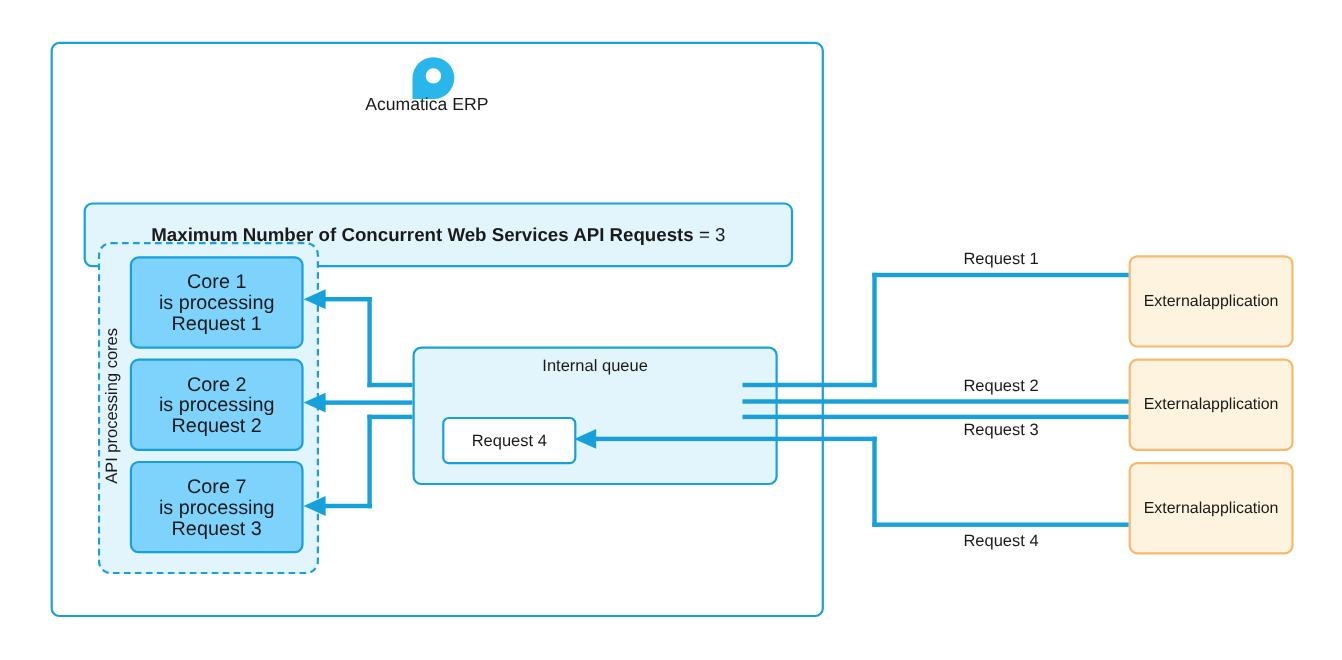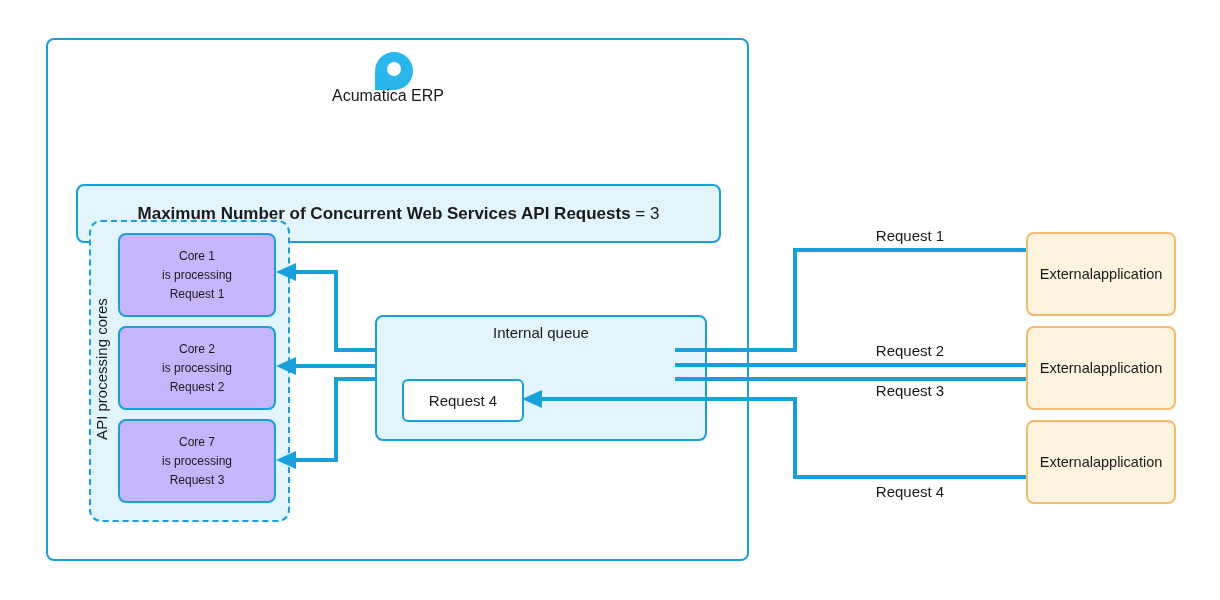--- a/index.html
+++ b/index.html
@@ -8,24 +8,24 @@
 
   
   .erp-box { position:absolute; left:46px; top:38px; width:699px; height:519px;
              border:2px solid var(--line); border-radius:8px; background:#fff; }
   .banner  { position:absolute; left:76px; top:140px; width:641px; height:55px;
              border:2px solid var(--line); border-radius:8px; background:var(--light-fill);
              display:flex; align-items:center; justify-content:center; font-size:17px;margin-top:44px; }
   .banner b { font-weight:700; }
   .cores-panel { position:absolute; left:89px; top:220px; width:197px; height:298px;
              border:2px dashed var(--line); border-radius:12px; background:var(--light-fill); }
-  .core-box { position:absolute; left:118px; width:154px; height:80px; background:#c4b5fd;
+  .core-box { position:absolute; left:118px; width:154px; height:80px; background:#7dd3fc;
              border:2px solid var(--line); border-radius:8px;
              display:flex; flex-direction:column; align-items:center; justify-content:center;
-             font-size:12px; line-height:19px; text-align:center; }
+             font-size:18px; line-height:19px; text-align:center; }
   .queue-box { position:absolute; left:375px; top:315px; width:300px; height:122px;
              border:2px solid var(--line); border-radius:8px; background:var(--light-fill);padding-left:28px; }
   .queue-label { position:absolute; left:0; top:7px; width:100%; text-align:center; font-size:15px; }
   .req4-box { position:absolute; left:402px; top:379px; width:118px; height:39px; background:#fff;
              border:2px solid var(--line); border-radius:6px;
              display:flex; align-items:center; justify-content:center; font-size:15px; }
   .ext-box { position:absolute; left:1026px; width:146px; height:80px;
              background:var(--ext-fill); border:2px solid var(--ext-border); border-radius:8px;
              display:flex; flex-direction:row; align-items:center; justify-content:center;
              font-size:14.5px; line-height:19px; text-align:center; }

